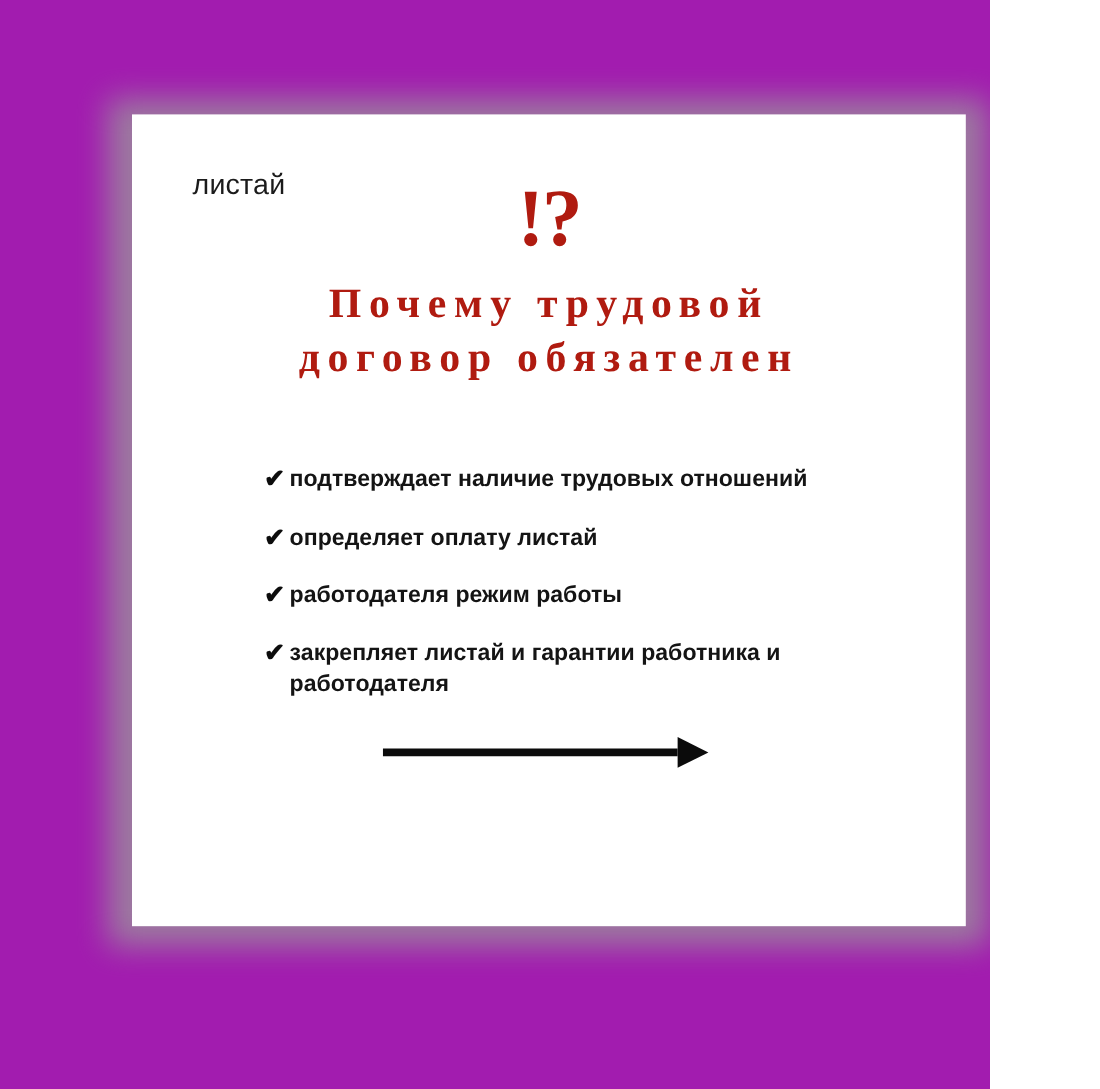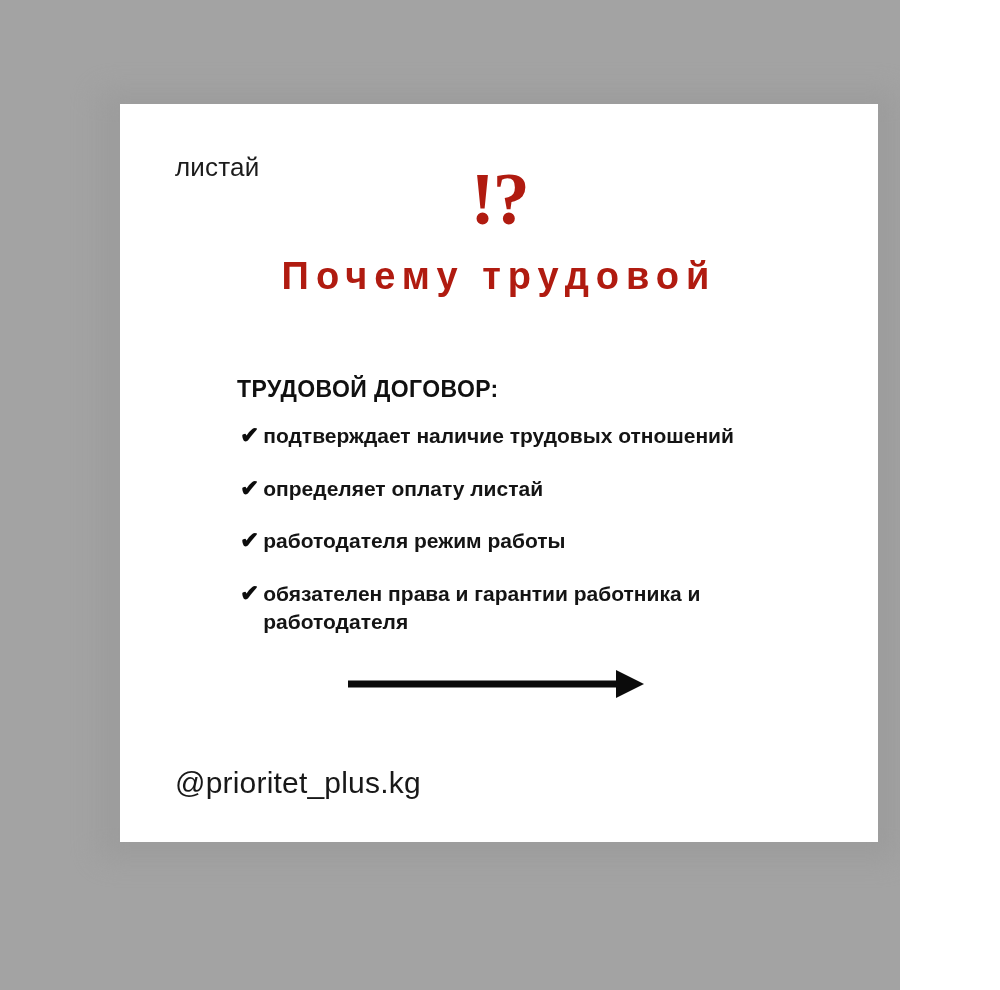--- a/index.html
+++ b/index.html
@@ -8,21 +8,21 @@
     width: 1000px;
     height: 990px;
     background: #ffffff;
     font-family: "Liberation Sans", sans-serif;
   }
 
   .page {
     position: relative;
     width: 900px;
     height: 990px;
-    background: #a3a3a3;
+    background: #a21caf;
     overflow: hidden;
   }
 
   
   .card-shadow {
     position: absolute;
     left: 98px;
     top: 90px;
     width: 800px;
     height: 770px;
@@ -67,21 +67,21 @@
     position: absolute;
     left: 0;
     top: 148px;
     width: 758px;
     text-align: center;
     color: #b01b10;
     font-size: 38px;
     font-weight: bold;
     letter-spacing: 7px;
     line-height: 1.28;
-    font-family: Liberation Sans, sans-serif;
+    font-family: Liberation Serif, serif;
   }
 
   .headline div { white-space: nowrap; }
 
   .subhead {
     position: absolute;
     left: 117px;
     top: 272px;
     font-size: 23px;
     font-weight: bold;
@@ -144,51 +144,50 @@
   <div class="card-shadow"></div>
 
   <div class="card">
 
     <div class="swipe-hint">листай</div>
 
     <div class="bang-mark">!?</div>
 
     <div class="headline">
       <div>Почему трудовой</div>
+      <div>договор обязателен</div>
     </div>
 
-    <div class="subhead">ТРУДОВОЙ ДОГОВОР:</div>
 
     <div class="bullets">
 
       <div class="bullet">
         <span class="check">✔</span>
         <span class="btext">подтверждает наличие трудовых отношений</span>
       </div>
 
       <div class="bullet">
         <span class="check">✔</span>
         <span class="btext">определяет оплату листай</span>
       </div>
 
       <div class="bullet">
         <span class="check">✔</span>
         <span class="btext">работодателя режим работы</span>
       </div>
 
       <div class="bullet">
         <span class="check">✔</span>
-        <span class="btext">обязателен права и гарантии работника и работодателя</span>
+        <span class="btext">закрепляет листай и гарантии работника и работодателя</span>
       </div>
 
     </div>
 
     <div class="arrow-wrap">
       <svg width="300" height="40" viewBox="0 0 300 40" xmlns="http://www.w3.org/2000/svg">
         <line x1="0" y1="20" x2="268" y2="20" stroke="#0b0b0b" stroke-width="7"></line>
         <polygon points="268,6 296,20 268,34" fill="#0b0b0b"></polygon>
       </svg>
     </div>
 
-    <div class="handle">@prioritet_plus.kg</div>
 
   </div>
 </div>
 
 </body></html>

